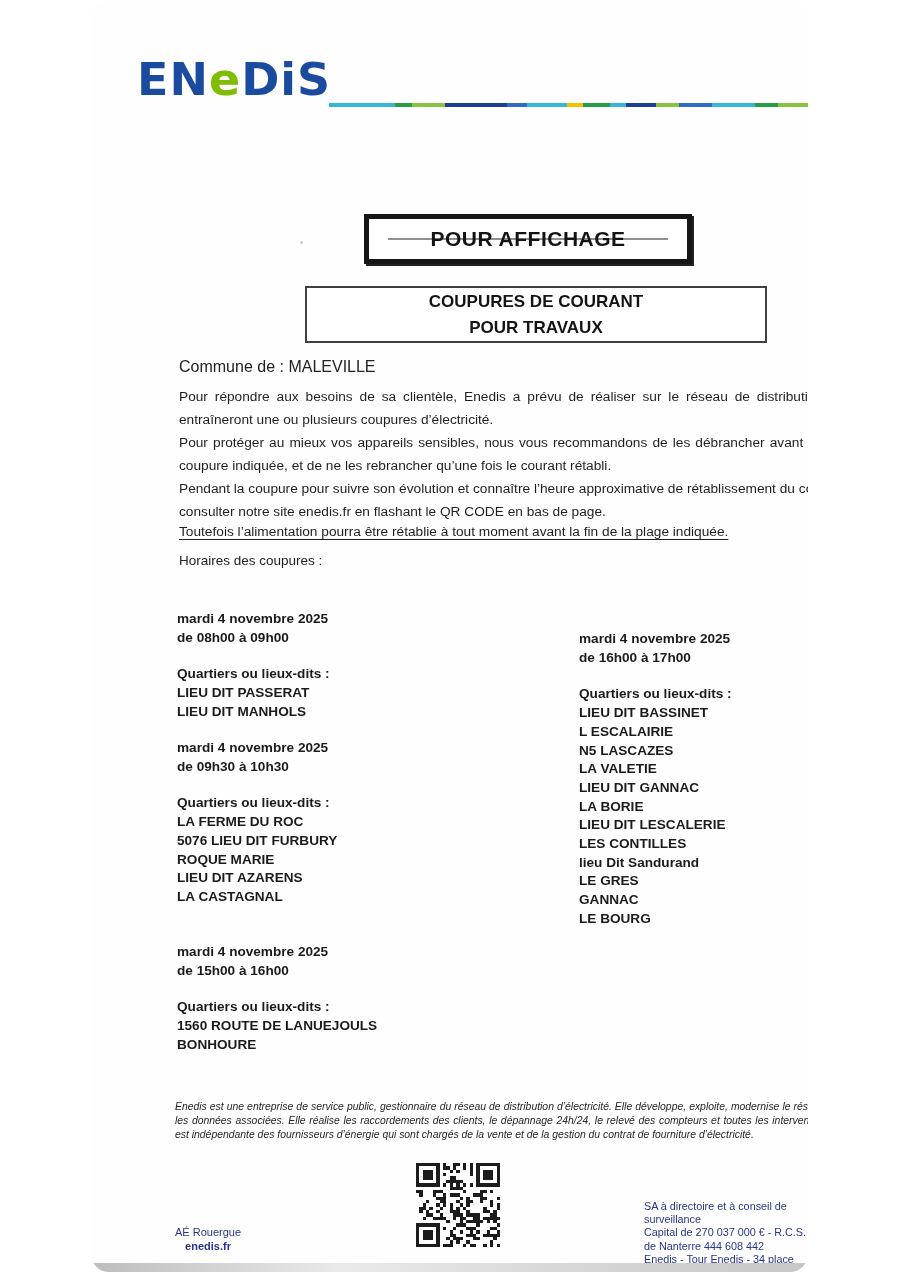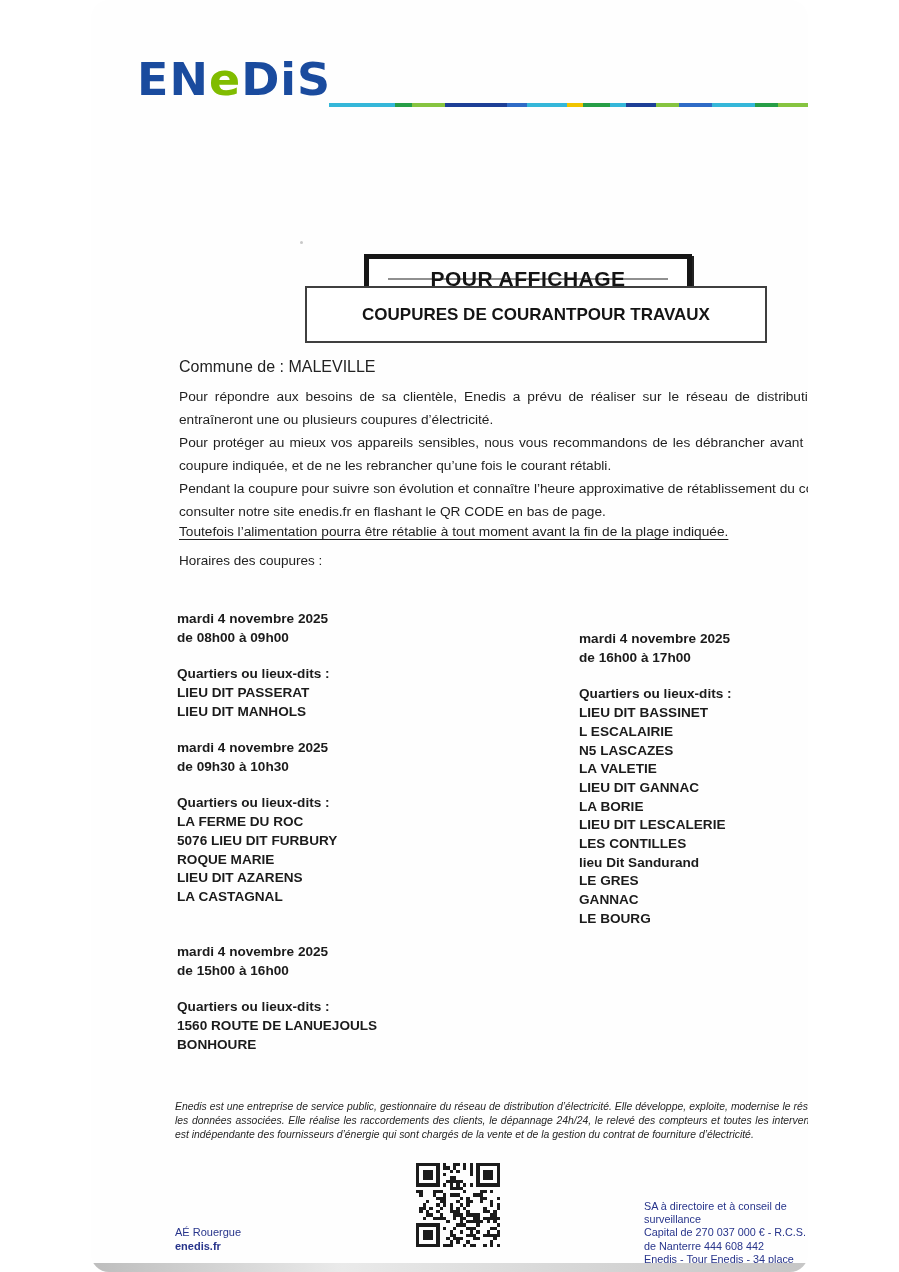--- a/index.html
+++ b/index.html
@@ -26,31 +26,31 @@
       #1d3f96 45%,#1d3f96 49.5%,#86c440 49.5%,#86c440 53%,#2f6bc6 53%,#2f6bc6 58%,
       #35b7d9 58%,#35b7d9 64.5%,#269e46 64.5%,#269e46 68%,#86c440 68%,#86c440 73%,
       #1d3f96 73%,#1d3f96 80%,#f0c400 80%,#f0c400 83.5%,#269e46 83.5%,#269e46 88%,
       #2b3a52 88%,#2b3a52 92%,#1d3f96 92%,#1d3f96 94.5%,#86c440 94.5%,#86c440 96.5%,
       #35b7d9 96.5%,#35b7d9 100%);
   }
   
   .affichage{
     position:absolute;left:273px;top:214px;width:328px;height:50px;
     box-sizing:border-box;border:5px solid #161616;background:#fff;
-    padding:19px;box-shadow:2px 2px 0 #222;margin-top:40px;
+    padding:19px;box-shadow:2px 2px 0 #222;
   }
   .affichage-inner{
     box-sizing:border-box;height:100%;border:1px solid #909090;
     display:flex;align-items:center;justify-content:center;
     font-weight:bold;font-size:21px;letter-spacing:.5px;color:#141414;
   }
   .coupures{
     position:absolute;left:214px;top:286px;width:462px;height:57px;
     box-sizing:border-box;border:2px solid #3f3f3f;background:#fff;
-    display:flex;align-items:center;justify-content:center;
+    display:flex;flex-direction:column;align-items:center;justify-content:center;
     font-weight:bold;font-size:17px;line-height:26px;color:#141414;
   }
   
   .commune{position:absolute;left:88px;top:358px;font-size:16px;color:#222;}
   .para{
     position:absolute;left:88px;width:750px;
     font-size:13.7px;line-height:23px;text-align:justify;color:#1f1f1f;
   }
   #p1{top:385px} #p2{top:431px} #p3{top:477px}
   .underlined{
@@ -70,21 +70,21 @@
   #outage-right-1{left:488px;top:630px}
   
   .about{
     position:absolute;left:84px;top:1100px;width:734px;
     font-size:10.4px;line-height:13.8px;font-style:italic;
     text-align:justify;color:#262626;
   }
   .qr{position:absolute;left:325px;top:1163px;width:84px;height:84px;}
   .qr svg{width:100%;height:100%;display:block;}
   .agency{position:absolute;left:84px;top:1225px;font-size:11px;line-height:14px;color:#27348b;}
-  .agency .site{font-weight:bold;}
+  .agency .site{font-weight:bold;text-align:center;}
   .legal{position:absolute;left:553px;top:1200px;font-size:10.8px;line-height:13.2px;color:#27348b;}
   
   .scan-dot{position:absolute;left:209px;top:241px;width:3px;height:3px;border-radius:50%;background:#c9c9c9;}
   .scan-edge{
     position:absolute;left:0;bottom:0;width:100%;height:9px;
     background:linear-gradient(90deg,#bdbdbd,#eaeaea 35%,#d8d8d8 65%,#c6c6c6);
   }
 </style>
 </head>
 <body>

